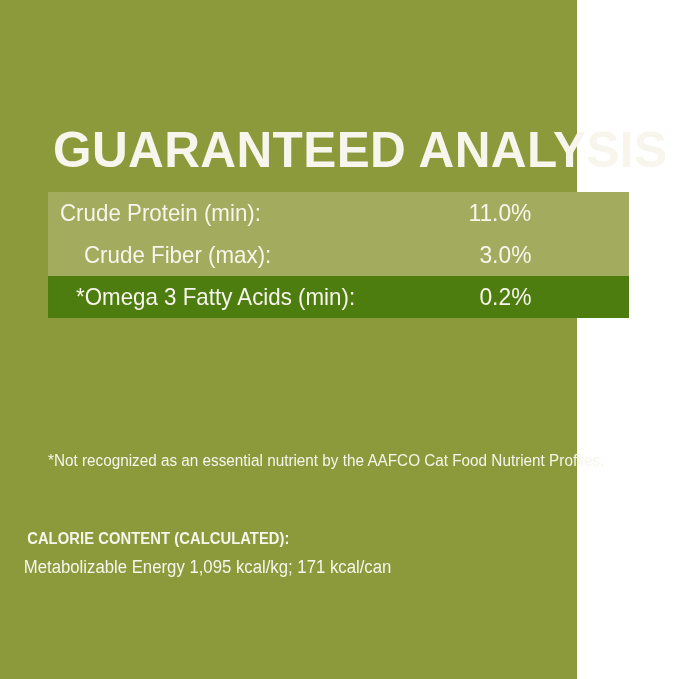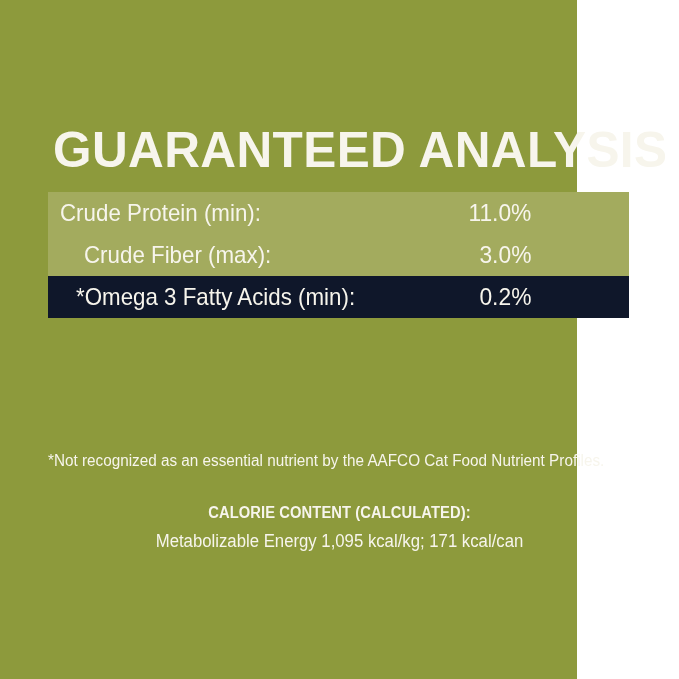--- a/index.html
+++ b/index.html
@@ -98,23 +98,23 @@
     line-height: 22px;
     white-space: nowrap;
     transform: scaleX(0.955);
     transform-origin: left center;
   }
 
   
   #calorie-section {
     position: absolute;
     left: 0;
-    top: 502px;
+    top: 528px;
     width: 679px;
-    text-align: center;
+    text-align: left;
   }
 
   #calorie-heading {
     color: #f7f5ec;
     font-family: "Liberation Sans", sans-serif;
     font-weight: bold;
     font-size: 16px;
     line-height: 21px;
     letter-spacing: 0.1px;
     white-space: nowrap;
@@ -140,21 +140,21 @@
 
   <div id="analysis-table">
       <div class="analysis-row striped" style="background: rgb(163, 171, 94);">
         <div class="row-label" style="color: rgb(247, 245, 236);">Crude Protein (min):</div>
         <div class="row-value" style="color: rgb(247, 245, 236);">11.0%</div>
       </div>
       <div class="analysis-row striped" style="background: rgb(163, 171, 94); padding-left: 36px;">
         <div class="row-label" style="color: rgb(247, 245, 236);">Crude Fiber (max):</div>
         <div class="row-value" style="color: rgb(247, 245, 236);">3.0%</div>
       </div>
-      <div class="analysis-row striped" style="background: #0f172a; padding-left: 28px;">
+      <div class="analysis-row striped" style="background: #4d7c0f; padding-left: 28px;">
         <div class="row-label" style="color: rgb(247, 245, 236);">*Omega 3 Fatty Acids (min):</div>
         <div class="row-value" style="color: rgb(247, 245, 236);">0.2%</div>
       </div>
     </div>
 
   <div id="footnote" style="color: rgb(247, 245, 236);">*Not recognized as an essential nutrient by the AAFCO Cat Food Nutrient Profiles.</div>
 
   <div id="calorie-section">
     <div id="calorie-heading" style="color: rgb(247, 245, 236);">CALORIE CONTENT (CALCULATED):</div>
     <div id="calorie-detail" style="color: rgb(247, 245, 236);">Metabolizable Energy 1,095 kcal/kg; 171 kcal/can</div>

